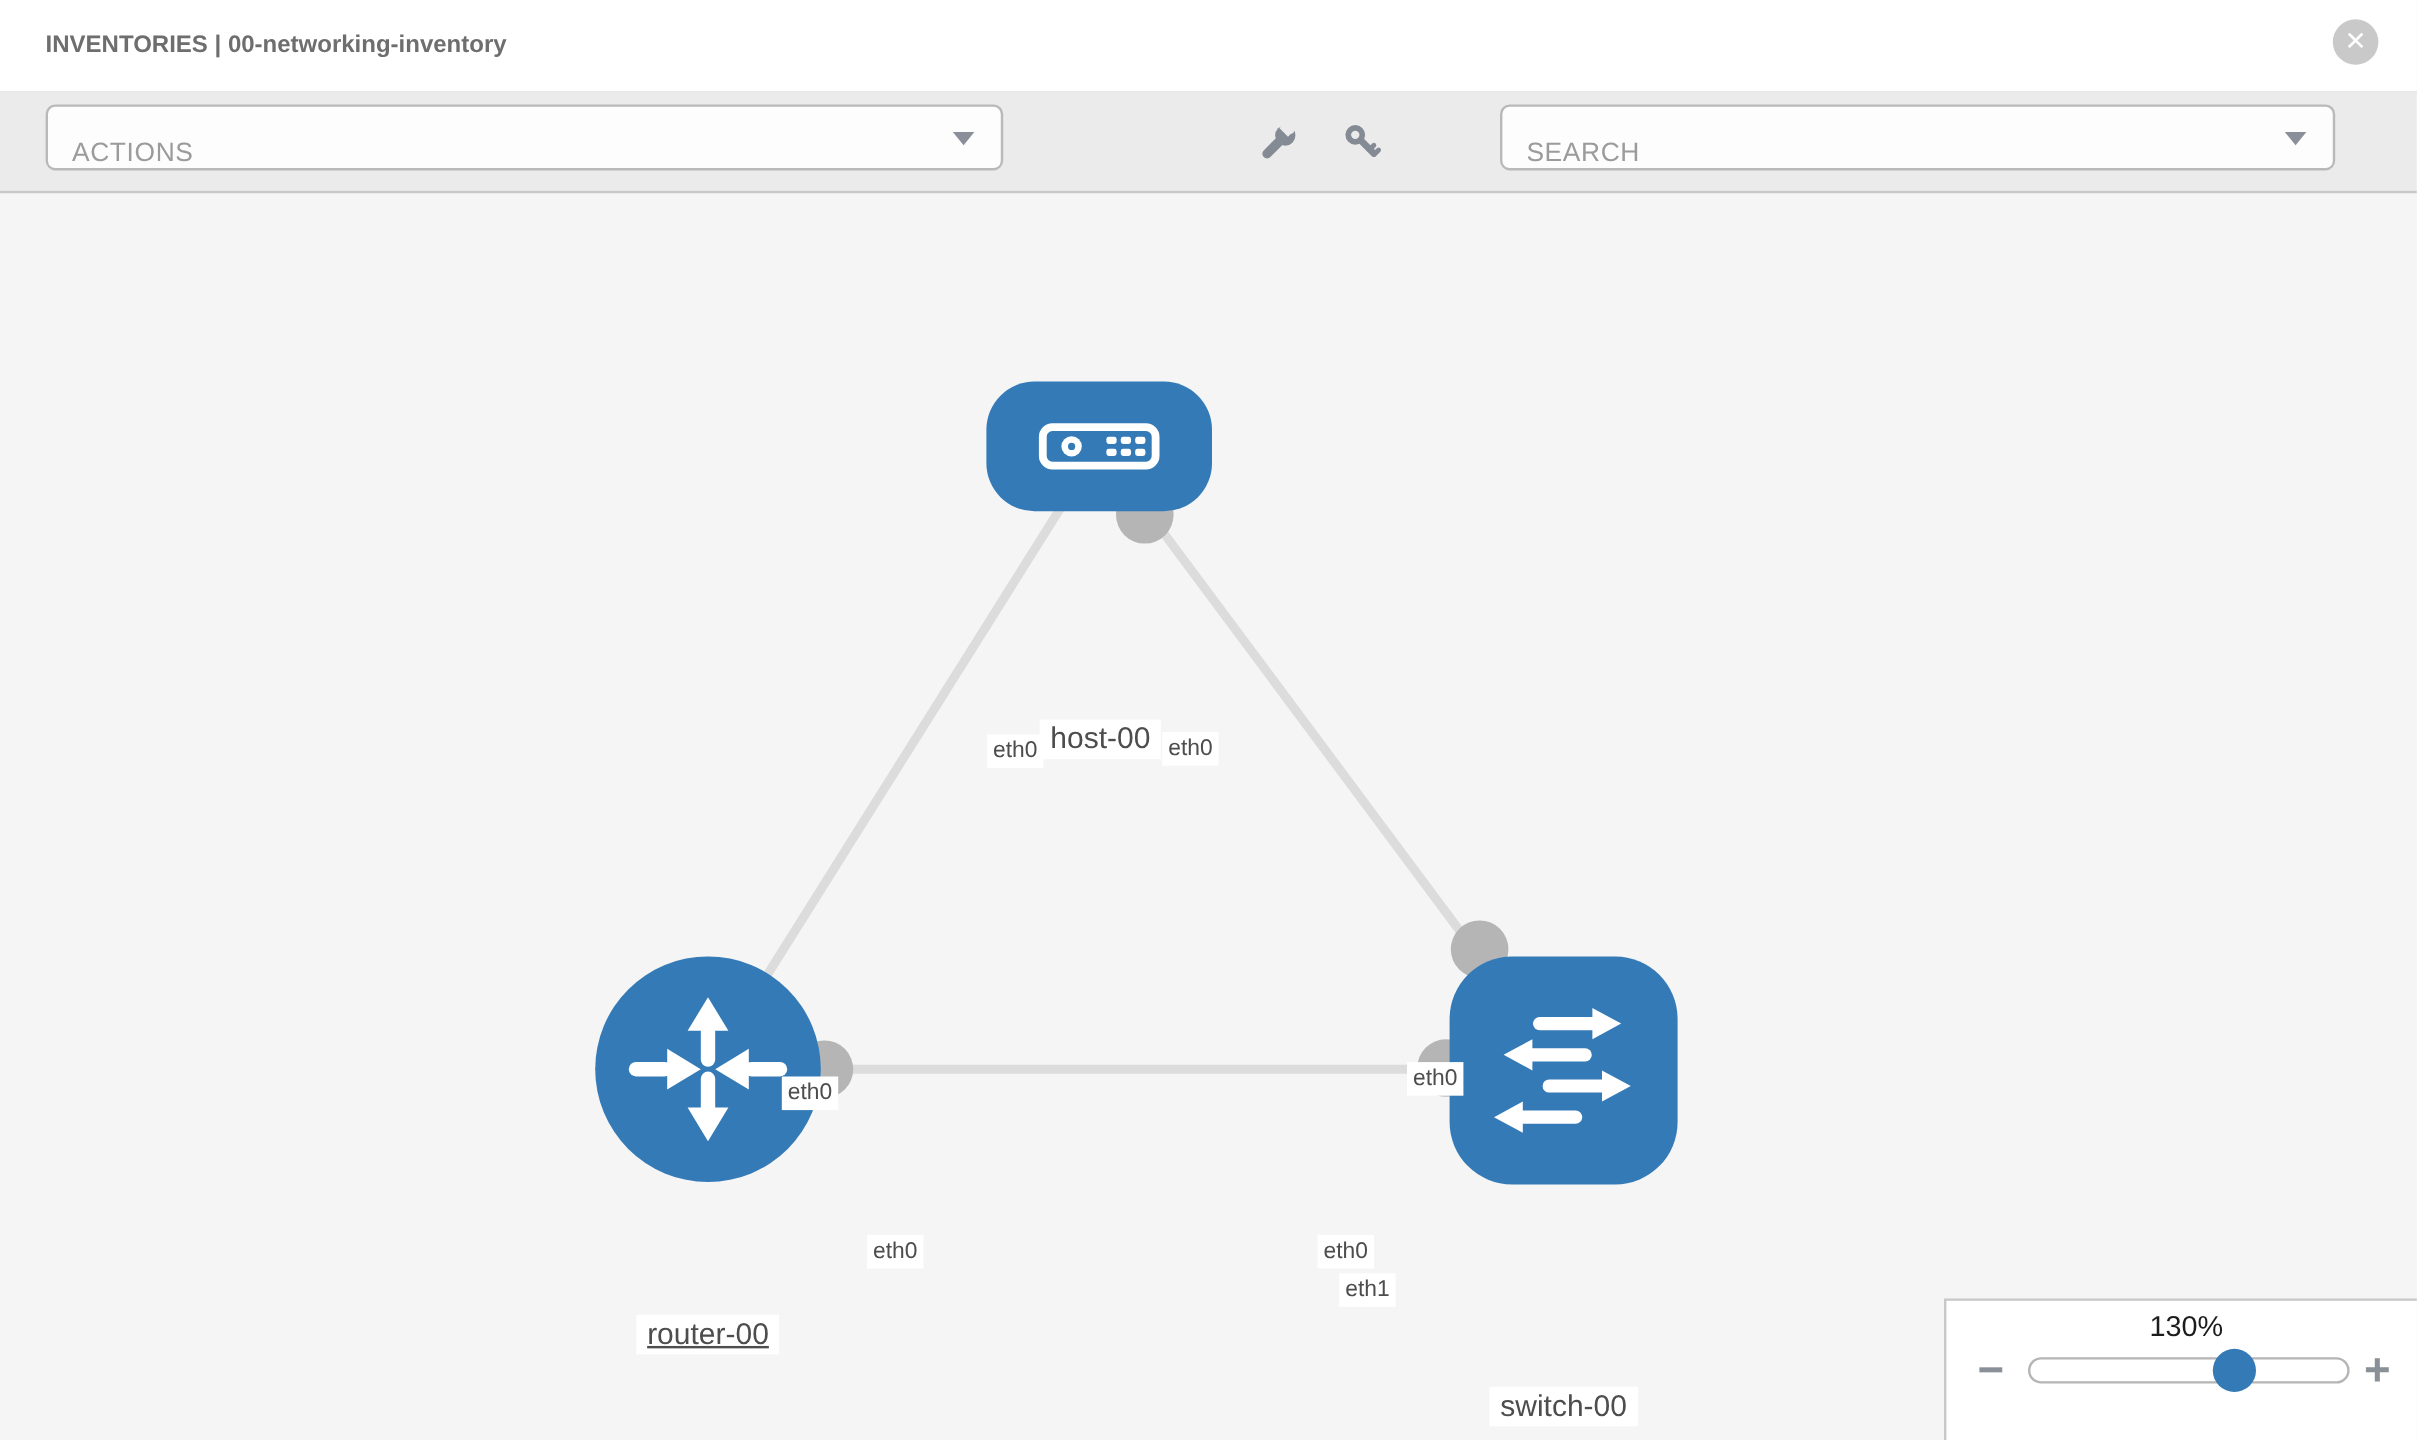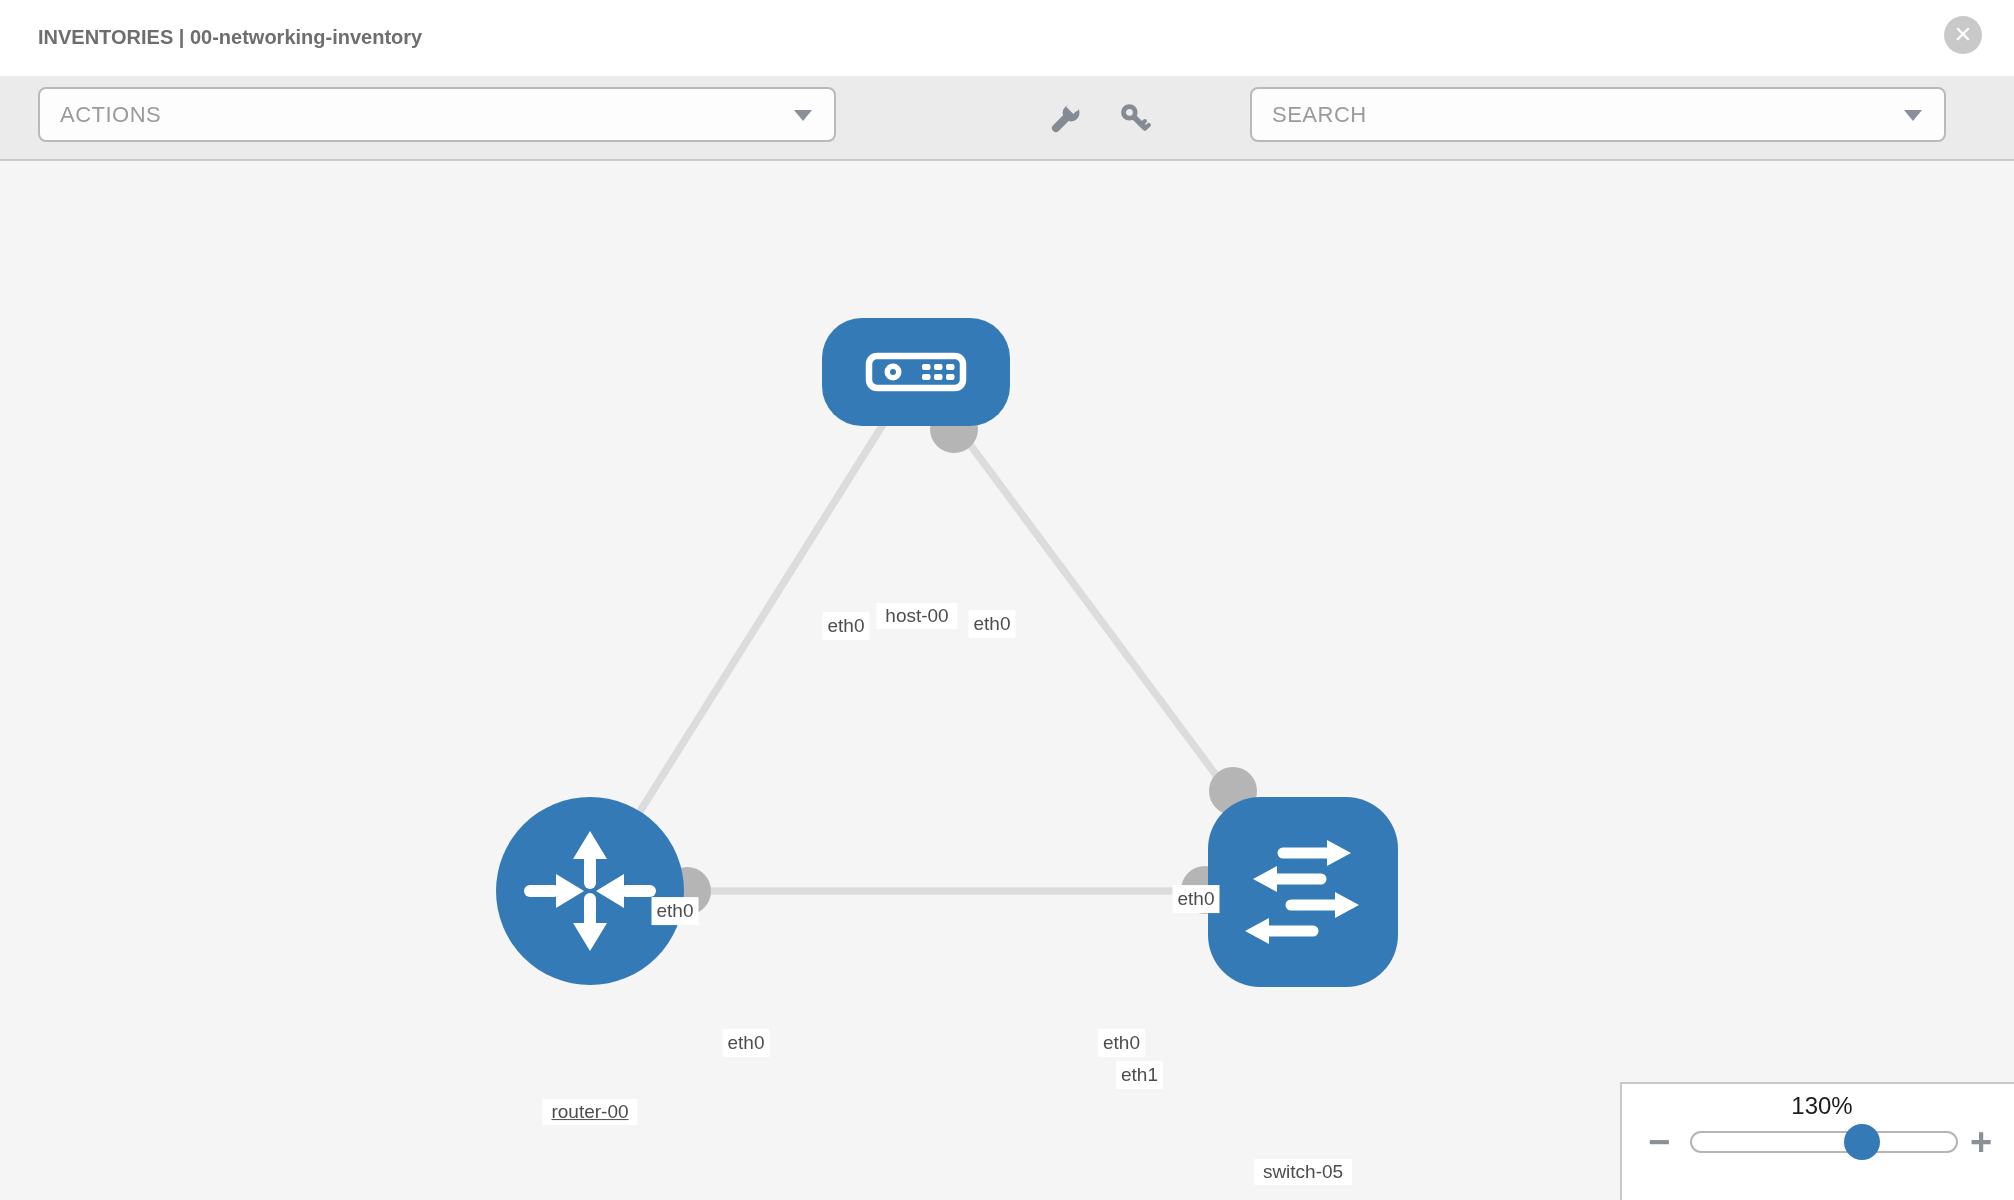--- a/index.html
+++ b/index.html
@@ -23,21 +23,21 @@
     font-size:22px;font-weight:bold;cursor:pointer;
   }
   
   .toolbar{
     position:absolute;left:0;top:76px;width:2014px;height:83px;
     background:#ebebeb;border-bottom:2px solid #c9c9c9;z-index:30;
   }
   .dropdown{
     position:absolute;top:11px;height:55px;background:#fdfdfd;
     border:2px solid #b9b9b9;border-radius:8px;box-sizing:border-box;
-    display:flex;align-items:center;cursor:pointer;
+    display:flex;align-items:flex-end;cursor:pointer;
   }
   .dropdown .dd-label{
     font-size:22px;color:#9b9b9b;padding-left:20px;letter-spacing:.5px;
   }
   .caret{
     position:absolute;right:22px;top:50%;margin-top:-5px;width:0;height:0;
     border-left:9px solid transparent;border-right:9px solid transparent;
     border-top:11px solid #8a8f9a;
   }
   .tool-icon{
@@ -46,21 +46,21 @@
   
   .canvas{
     position:absolute;left:0;top:159px;width:2014px;height:1041px;background:#f5f5f5;z-index:1;
   }
   svg.topo{position:absolute;left:0;top:0;z-index:1;}
   .chip{
     position:absolute;z-index:5;background:#ffffff;color:#4d4d4d;
     font-size:19px;line-height:1.15;padding:3px 5px;white-space:nowrap;
     transform:translate(-50%,-50%);
   }
-  .chip.node-label{font-size:19px;padding:2px 9px;}
+  .chip.node-label{font-size:25px;padding:2px 9px;}
   .chip.anchored{transform:translate(0,-50%);}
   .chip.front{z-index:6;}
   
   .zoom-panel{
     position:absolute;left:1620px;top:1082px;width:400px;height:130px;
     background:#ffffff;border:2px solid #c8c8c8;box-sizing:border-box;z-index:20;
   }
   .zoom-level{
     position:absolute;left:0;top:8px;width:400px;text-align:center;
     font-size:24px;color:#1c1c1c;
@@ -140,21 +140,21 @@
         <line x1="-12" y1="13" x2="32" y2="13"></line>
         <polygon points="32,0 32,26 56,13" stroke="none"></polygon>
         <line x1="10" y1="39" x2="-34" y2="39"></line>
         <polygon points="-34,26 -34,52 -58,39" stroke="none"></polygon>
       </g>
     </g>
   </svg>
 
   <div class="chip node-label" style="left:917px;top:457px;">host-00</div>
   <div class="chip node-label" style="left:590px;top:953px;text-decoration:underline;">router-00</div>
-  <div class="chip node-label" style="left:1303px;top:1013px;">switch-05</div>
+  <div class="chip node-label" style="left:1303px;top:1013px;">switch-00</div>
 
   <div class="chip" style="left:675px;top:752px;">eth0</div>
   <div class="chip" style="left:846px;top:467px;">eth0</div>
   <div class="chip" style="left:992px;top:465px;">eth0</div>
   <div class="chip" style="left:1196px;top:740px;">eth0</div>
   <div class="chip" style="left:746px;top:884px;">eth0</div>
   <div class="chip anchored" style="left:1098px;top:884px;">eth0</div>
   <div class="chip anchored front" style="left:1116px;top:884px;margin-top:32px;">eth1</div>
 </div>
 

